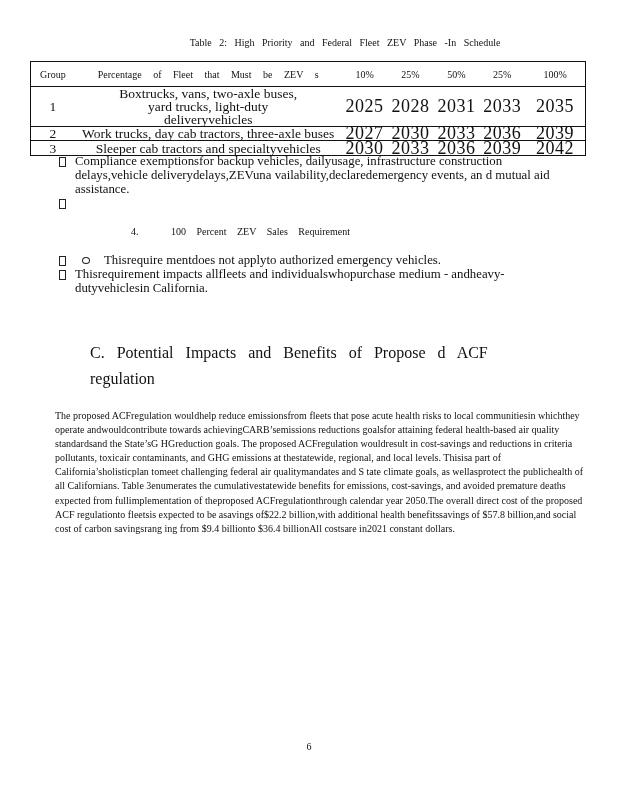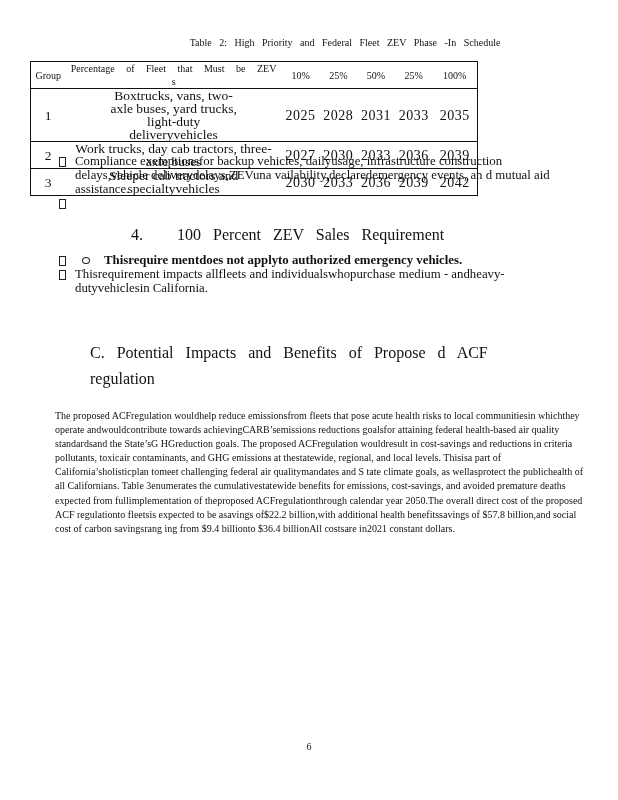--- a/index.html
+++ b/index.html
@@ -1,35 +1,35 @@
 <!DOCTYPE html>
 <html><head>
 <meta charset="utf-8">
 <style>
   html, body { margin: 0; padding: 0; background: #ffffff; }
   body { width: 618px; height: 800px; position: relative; overflow: hidden;
          font-family: "Liberation Serif", "DejaVu Serif", serif; color: #111; }
   .abs { position: absolute; }
   .caption { left: 0; width: 618px; top: 37px; text-align: center; font-size: 10px; word-spacing: 5px; padding-left: 36px; }
-  table.sched { position: absolute; left: 30px; top: 61px; width: 448px; border-collapse: collapse;
+  table.sched { position: absolute; left: 30px; top: 61px; width: 556px; border-collapse: collapse;
                 border: 1.5px solid #111; font-size: 13.5px; }
   table.sched td { padding: 0; text-align: center; line-height: 13px; }
   table.sched tr.hdr td { font-size: 10px; height: 24px; }
   table.sched tr.hdr td.pct { word-spacing: 9px; text-align: center; }
   table.sched tr.r1 td { height: 29px; border-top: 1.5px solid #111; }
   table.sched tr.r2 td { height: 12px; border-top: 1.5px solid #111; }
   table.sched tr.r3 td { height: 14px; border-top: 1.5px solid #111; }
-  .yr { letter-spacing: 0.5px; font-size: 14px; }
+  .yr { letter-spacing: 0.5px; font-size: 18px; }
   .bullet-list { left: 59px; width: 500px; font-size: 12.8px; line-height: 14px; }
   .bl-item { position: relative; padding-left: 16px; }
   .box { position: absolute; left: 0; top: 3px; width: 5px; height: 8px; border: 1px solid #222; }
   .circle { position: absolute; left: 0; top: 4px; width: 6px; height: 5px; border: 1px solid #222; border-radius: 50%; }
-  .sub-item { position: relative; padding-left: 22px; margin-left: 23px; font-weight: bold; }
+  .sub-item { position: relative; padding-left: 22px; margin-left: 23px; }
   .sub-item .circle { left: 0; }
-  .h4 { left: 131px; top: 226px; font-size: 16px; word-spacing: 8px; }
+  .h4 { left: 131px; top: 226px; font-size: 10px; word-spacing: 8px; }
   .h4 .num { margin-right: 22px; }
   .hC { left: 90px; top: 340px; font-size: 16px; line-height: 26px; width: 430px; word-spacing: 8px; }
   .para { left: 55px; top: 409px; width: 530px; font-size: 10px; line-height: 14.1px; }
   .pageno { left: 0; width: 618px; top: 741px; text-align: center; font-size: 10px; }
 </style>
 </head>
 <body>
 
 <div class="abs caption">Table 2: High Priority and Federal Fleet ZEV Phase -In Schedule</div>
 

